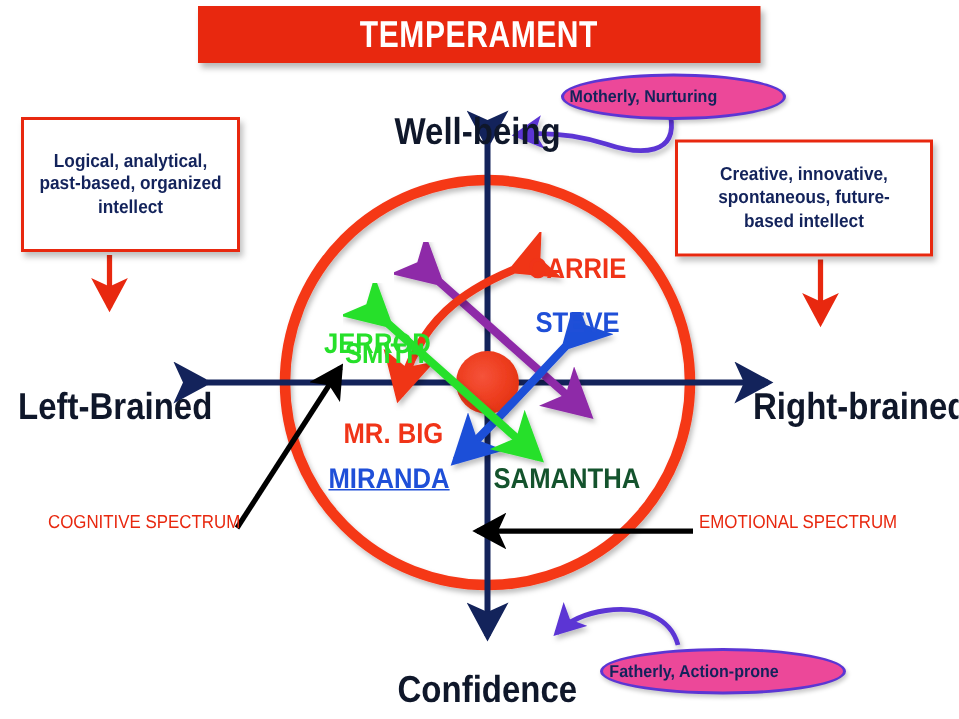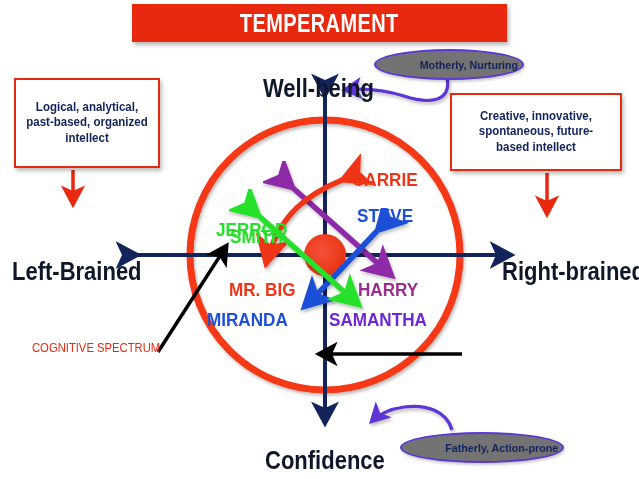--- a/index.html
+++ b/index.html
@@ -54,23 +54,23 @@
   .axis-label span{display:block;transform:scaleX(.88);transform-origin:left center;}
   #label-left{left:12px;top:241px;}
   #label-right{left:502px;top:241px;}
   #label-top{left:263px;top:58px;}
   #label-bottom{left:265px;top:430px;}
 
   
   .bubble{
     border:2.5px solid #5B36D4;
     border-radius:50%;
-    background:#737373;
+    background:#ec4899;
     color:#13235B;font-weight:bold;
-    display:flex;align-items:center;justify-content:flex-end;
+    display:flex;align-items:center;justify-content:flex-start;
     box-shadow:1px 2px 3px rgba(0,0,0,.22);
     font-size:11.5px;white-space:nowrap;
   }
   .bubble span{transform:scaleX(.93);display:block;}
   #bubble-top{left:374px;top:49px;width:146px;height:27px;}
   #bubble-bottom{left:400px;top:432px;width:160px;height:27px;}
 
   
   .spectrum{
     color:#E8280F;font-weight:normal;font-size:12.5px;white-space:nowrap;
@@ -84,21 +84,21 @@
     font-weight:bold;font-size:19px;white-space:nowrap;
     font-family:"Liberation Sans", sans-serif;
   }
   .name span{display:block;transform:scaleX(.9);transform-origin:left center;}
   #name-charlotte{left:221px;top:163px;}
   #name-smith   {left:230px;top:196px;}
   #name-jerrod  {left:216px;top:219px;}
   #name-carrie  {left:352px;top:169px;}
   #name-steve   {left:357px;top:205px;}
   #name-mrbig   {left:229px;top:279px;}
-  #name-miranda {left:207px;top:309px;}
+  #name-miranda {left:219px;top:309px;text-decoration:underline;}
   #name-harry   {left:358px;top:279px;}
   #name-samantha{left:329px;top:309px;}
 </style>
 </head>
 <body>
 
 <div id="stage">
 
   <svg id="svg-layer" viewBox="0 0 639 479">
     <defs>
@@ -195,39 +195,39 @@
   <div class="abs bubble" id="bubble-top">
     <span>Motherly, Nurturing</span>
   </div>
   <div class="abs bubble" id="bubble-bottom">
     <span>Fatherly, Action-prone</span>
   </div>
 
   <div class="abs spectrum" id="spectrum-cognitive">
     <span>COGNITIVE SPECTRUM</span>
   </div>
+  <div class="abs spectrum" id="spectrum-emotional">
+    <span>EMOTIONAL SPECTRUM</span>
+  </div>
 
   <div class="abs name" id="name-smith" style="color: rgb(38, 224, 42); margin-top: 30px;">
     <span>SMITH</span>
   </div>
   <div class="abs name" id="name-jerrod" style="color: rgb(38, 224, 42);">
     <span>JERROD</span>
   </div>
   <div class="abs name" id="name-carrie" style="color: rgb(240, 52, 24);">
     <span>CARRIE</span>
   </div>
   <div class="abs name" id="name-steve" style="color: rgb(31, 79, 216);">
     <span>STEVE</span>
   </div>
   <div class="abs name" id="name-mrbig" style="color: rgb(240, 52, 24);">
     <span>MR. BIG</span>
   </div>
   <div class="abs name" id="name-miranda" style="color: rgb(31, 79, 216);">
     <span>MIRANDA</span>
   </div>
-  <div class="abs name" id="name-harry" style="color: rgb(155, 45, 142);">
-    <span>HARRY</span>
-  </div>
-  <div class="abs name" id="name-samantha" style="color: #6d28d9;">
+  <div class="abs name" id="name-samantha" style="color: #14532d;">
     <span>SAMANTHA</span>
   </div>
 
 </div>
 
 </body></html>

